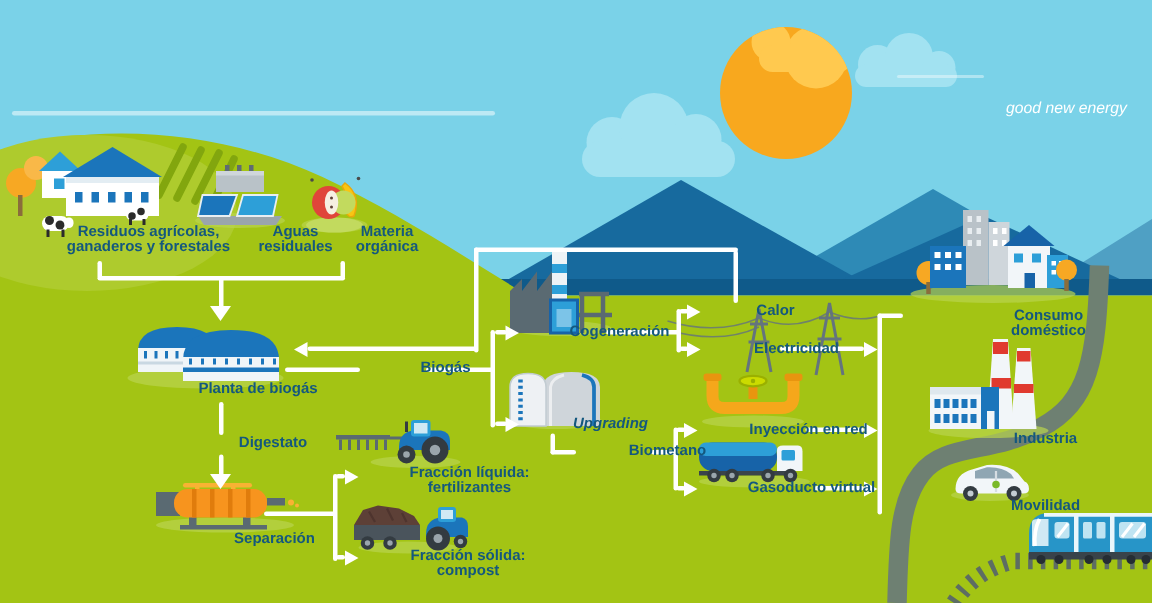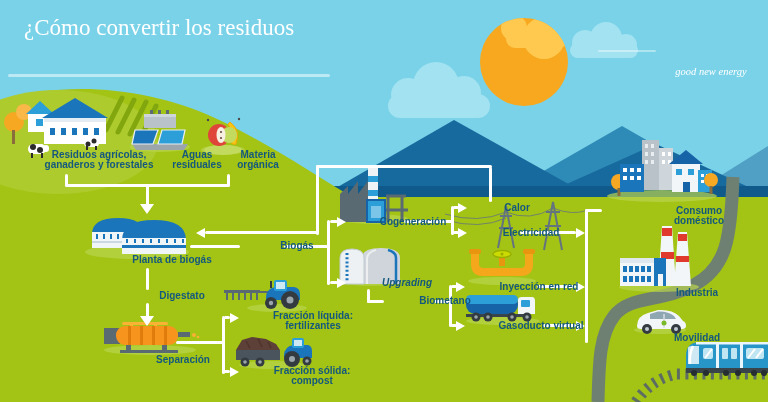--- a/index.html
+++ b/index.html
@@ -23,21 +23,21 @@
   .title{position:absolute;left:24px;top:14px;color:#fff;z-index:5;
          font-family:"Liberation Serif",serif;font-size:23px;line-height:27px;font-weight:normal;}
   .streak{position:absolute;left:8px;top:74px;width:322px;height:3px;z-index:2;
           background:rgba(255,255,255,.5);border-radius:2px;}
   .streak2{position:absolute;left:598px;top:50px;width:58px;height:2px;z-index:2;
           background:rgba(255,255,255,.4);border-radius:2px;}
   .logo{position:absolute;left:689px;top:17px;width:44px;height:44px;border:3px solid #fff;
         border-radius:50%;display:flex;align-items:center;justify-content:center;z-index:5;}
   .logo span{color:#fff;font-size:12.5px;font-weight:bold;letter-spacing:.3px;}
   .tagline{position:absolute;left:711px;top:66px;transform:translateX(-50%);color:#fff;z-index:5;
-           font-family:Liberation Serif, serif;font-style:italic;font-size:10.5px;white-space:nowrap;}
+           font-family:Liberation Sans, sans-serif;font-style:italic;font-size:10.5px;white-space:nowrap;}
 </style>
 </head>
 <body>
 
 <div class="stage">
 
   <svg class="bg" width="768" height="402" viewBox="0 0 768 402">
     <defs>
         <clipPath id="sunclip">
           <circle cx="524" cy="62" r="44"></circle>
@@ -412,21 +412,20 @@
         <rect x="38" y="4" width="3" height="19" fill="#e07c0c"></rect>
       <rect x="50" y="4" width="3" height="19" fill="#e07c0c"></rect>
         <rect x="62" y="4" width="3" height="19" fill="#e07c0c"></rect>
       <rect x="76" y="10" width="12" height="5" fill="#5a6a72"></rect>
       <circle cx="92" cy="13" r="2" fill="#f9b233"></circle>
         <circle cx="96" cy="15" r="1.3" fill="#f9b233"></circle>
     </g>
   </svg>
 
   <div class="title">
-    <div>¿Cómo convertir los residuos</div>
   </div>
   <div class="streak"></div>
   <div class="streak2"></div>
   <div class="tagline">good new energy</div>
 
   <div class="v" style="left:65px;top:174px;height:12px"></div>
   <div class="v" style="left:227px;top:174px;height:12px"></div>
   <div class="h" style="left:65px;top:184px;width:165px"></div>
   <div class="v" style="left:146px;top:184px;height:22px"></div>
   <div class="ad" style="left:140px;top:204px"></div>

